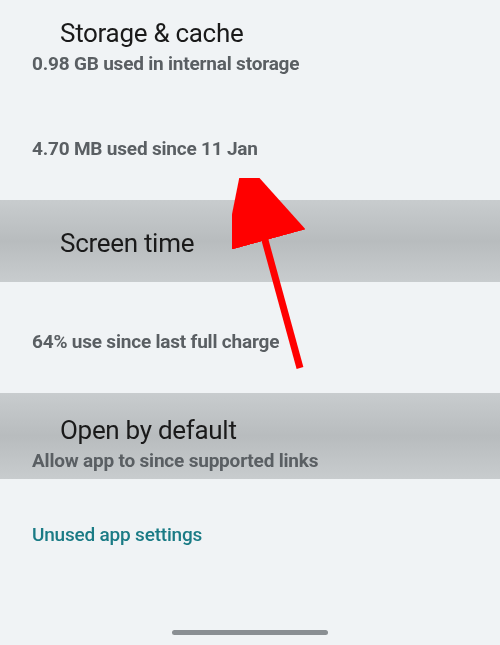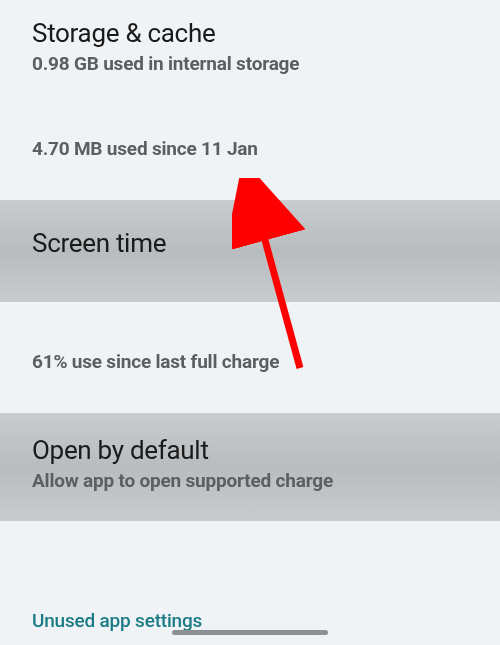--- a/index.html
+++ b/index.html
@@ -20,37 +20,37 @@
       cursor: pointer;
     }
     .settings-item.highlighted {
       background: linear-gradient(to bottom, #c8ccce, #b8bcbe, #c8ccce);
     }
     .item-title {
       font-size: 26px;
       font-weight: 400;
       color: #1a1a1a;
       letter-spacing: -0.3px;
+      margin-left: 28px;
     }
     .item-subtitle {
       font-size: 19px;
       font-weight: 700;
       color: #5a5f63;
       margin-top: 4px;
       letter-spacing: -0.2px;
     }
     .section-link {
       padding: 22px 32px;
     }
     .link-text {
       font-size: 19px;
       font-weight: 500;
       color: #1a7b85;
       letter-spacing: -0.2px;
-      margin-top: 44px;
     }
     .arrow-overlay {
       position: absolute;
       top: 178px;
       left: 232px;
       pointer-events: none;
     }
     .home-indicator {
       position: absolute;
       bottom: 10px;
@@ -77,35 +77,35 @@
 </div>
 
 <div class="spacer-sm"></div>
 
 <div class="settings-item">
   <div class="item-subtitle">4.70 MB used since 11 Jan</div>
 </div>
 
 <div class="spacer-sm"></div>
 
-<div class="settings-item highlighted" style="padding-top:28px;padding-bottom:44px;">
+<div class="settings-item highlighted" style="padding-top:28px;padding-bottom:24px;">
   <div class="item-title">Screen time</div>
 </div>
 
 <div class="spacer-md"></div>
 
 <div class="settings-item">
-  <div class="item-subtitle">61% use since last full charge</div>
+  <div class="item-subtitle">64% use since last full charge</div>
 </div>
 
 <div class="spacer-sm"></div>
 
-<div class="settings-item highlighted" style="padding-top:22px;padding-bottom:29px;">
+<div class="settings-item highlighted" style="padding-top:22px;padding-bottom:7px;">
   <div class="item-title">Open by default</div>
-  <div class="item-subtitle">Allow app to open supported charge</div>
+  <div class="item-subtitle">Allow app to since supported links</div>
 </div>
 
 <div class="spacer-sm"></div>
 
 <div class="section-link">
   <div class="link-text">Unused app settings</div>
 </div>
 
 <svg class="arrow-overlay" width="100" height="200" viewBox="0 0 100 200">
   <defs>

